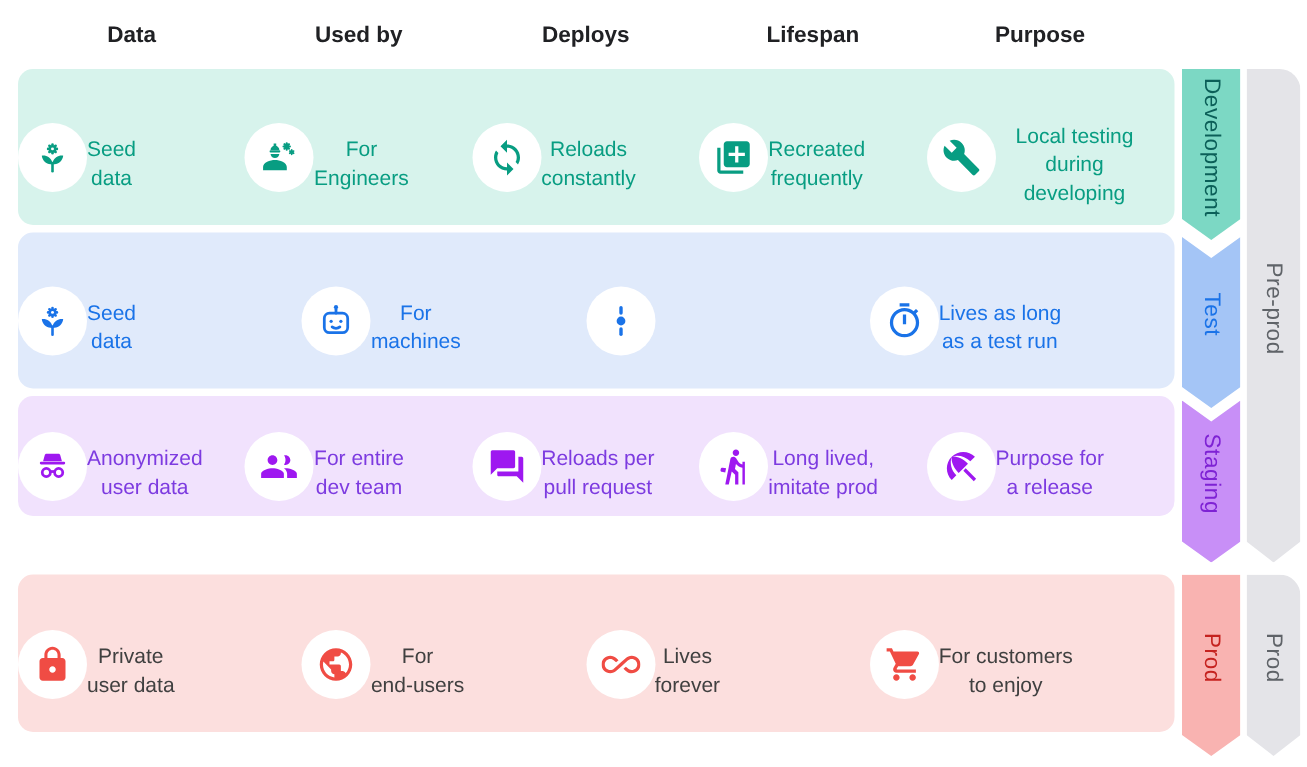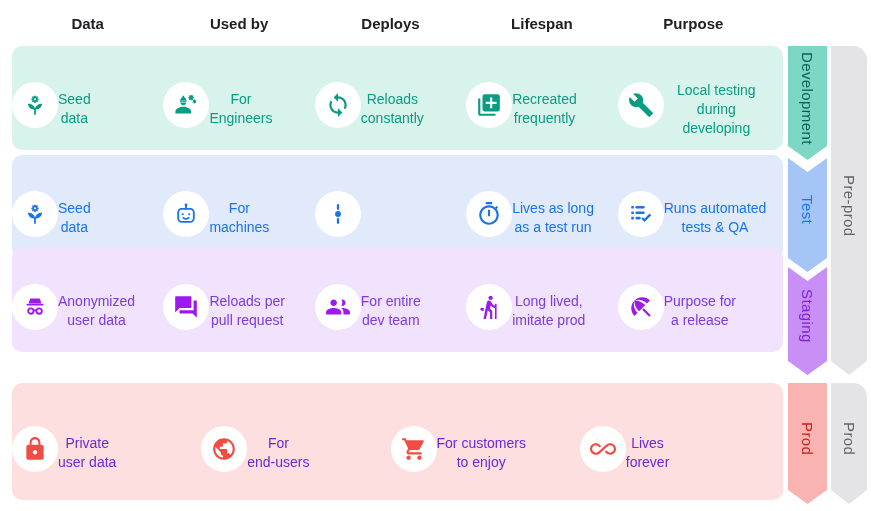--- a/index.html
+++ b/index.html
@@ -10,22 +10,22 @@
   .header{position:absolute;top:0;left:12px;width:771px;height:46px;
           display:flex;padding-right:14px;box-sizing:border-box;}
   .col-header{flex:1;display:flex;align-items:center;justify-content:center;
           font-size:15px;font-weight:700;color:#202124;}
 
   
   .env-row{position:absolute;left:12px;width:771px;border-radius:10px;
           display:flex;padding-right:14px;box-sizing:border-box;}
   .row-development{top:46px;height:104px;background:#d7f3ec;color:#089d82;}
   .row-test{top:155px;height:104px;background:#e0eafb;color:#1a73e8;}
-  .row-staging{top:248px;height:104px;background:#f1e2fd;color:#7d3be0;}
-  .row-prod{top:383px;height:117px;background:#fcdfde;color:#6d28d9;}
+  .row-staging{top:264px;height:80px;background:#f1e2fd;color:#7d3be0;}
+  .row-prod{top:383px;height:105px;background:#fcdfde;color:#404040;}
   .row-staging .icon-circle{color:#9e18f0;}
   .row-prod .icon-circle{color:#f04c44;}
 
   .cell{flex:1;display:flex;align-items:center;padding-top:14px;}
   .icon-circle{width:46px;height:46px;border-radius:50%;background:#fff;
           display:flex;align-items:center;justify-content:center;flex:0 0 auto;}
   .icon-circle svg{width:26px;height:26px;display:block;}
   .cell-label{margin-top:8px;font-size:14px;line-height:19px;text-align:center;
           white-space:pre-line;font-weight:400;}
 
@@ -214,62 +214,53 @@
     </div>
     <div class="cell">
       <div class="icon-circle">
           <svg viewBox="0 0 24 24">
             <use href="#i-stopwatch"></use>
           </svg>
         </div>
       <div class="cell-label">Lives as long
 as a test run</div>
     </div>
-    <div class="cell">
-      <div class="icon-circle">
-          <svg viewBox="0 0 24 24">
-            <use href="#i-checklist"></use>
-          </svg>
-        </div>
-      <div class="cell-label">Runs automated
-tests &amp; QA</div>
-    </div>
   </section>
 
   <section class="env-row row-staging">
     <div class="cell">
       <div class="icon-circle">
           <svg viewBox="0 0 24 24">
             <use href="#i-incognito"></use>
           </svg>
         </div>
       <div class="cell-label">Anonymized
 user data</div>
     </div>
     <div class="cell">
       <div class="icon-circle">
           <svg viewBox="0 0 24 24">
+            <use href="#i-group"></use>
+          </svg>
+        </div>
+      <div class="cell-label">For entire
+dev team</div>
+    </div>
+    <div class="cell">
+      <div class="icon-circle">
+          <svg viewBox="0 0 24 24">
             <use href="#i-chat"></use>
           </svg>
         </div>
       <div class="cell-label">Reloads per
 pull request</div>
     </div>
     <div class="cell">
       <div class="icon-circle">
           <svg viewBox="0 0 24 24">
-            <use href="#i-group"></use>
-          </svg>
-        </div>
-      <div class="cell-label">For entire
-dev team</div>
-    </div>
-    <div class="cell">
-      <div class="icon-circle">
-          <svg viewBox="0 0 24 24">
             <use href="#i-hiking"></use>
           </svg>
         </div>
       <div class="cell-label">Long lived,
 imitate prod</div>
     </div>
     <div class="cell">
       <div class="icon-circle">
           <svg viewBox="0 0 24 24">
             <use href="#i-umbrella"></use>
@@ -295,34 +286,34 @@
           <svg viewBox="0 0 24 24">
             <use href="#i-globe"></use>
           </svg>
         </div>
       <div class="cell-label">For
 end-users</div>
     </div>
     <div class="cell">
       <div class="icon-circle">
           <svg viewBox="0 0 24 24">
+            <use href="#i-infinity"></use>
+          </svg>
+        </div>
+      <div class="cell-label">Lives
+forever</div>
+    </div>
+    <div class="cell">
+      <div class="icon-circle">
+          <svg viewBox="0 0 24 24">
             <use href="#i-cart"></use>
           </svg>
         </div>
       <div class="cell-label">For customers
 to enjoy</div>
-    </div>
-    <div class="cell">
-      <div class="icon-circle">
-          <svg viewBox="0 0 24 24">
-            <use href="#i-infinity"></use>
-          </svg>
-        </div>
-      <div class="cell-label">Lives
-forever</div>
     </div>
   </section>
 
   <div class="ribbon ribbon-development chev-down">
     <span class="ribbon-label">Development</span>
   </div>
   <div class="ribbon ribbon-test chev-both">
     <span class="ribbon-label">Test</span>
   </div>
   <div class="ribbon ribbon-staging chev-both">

